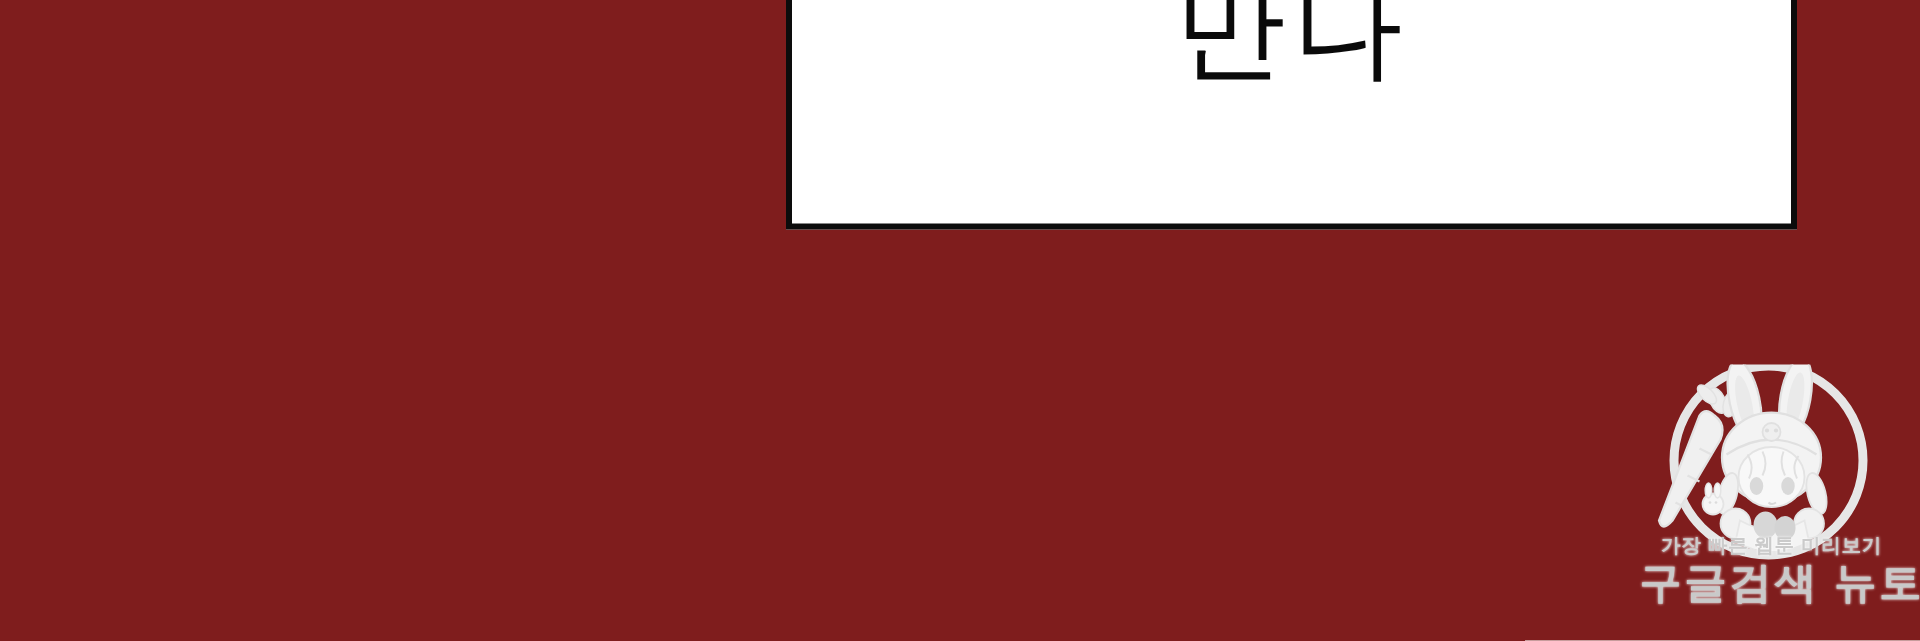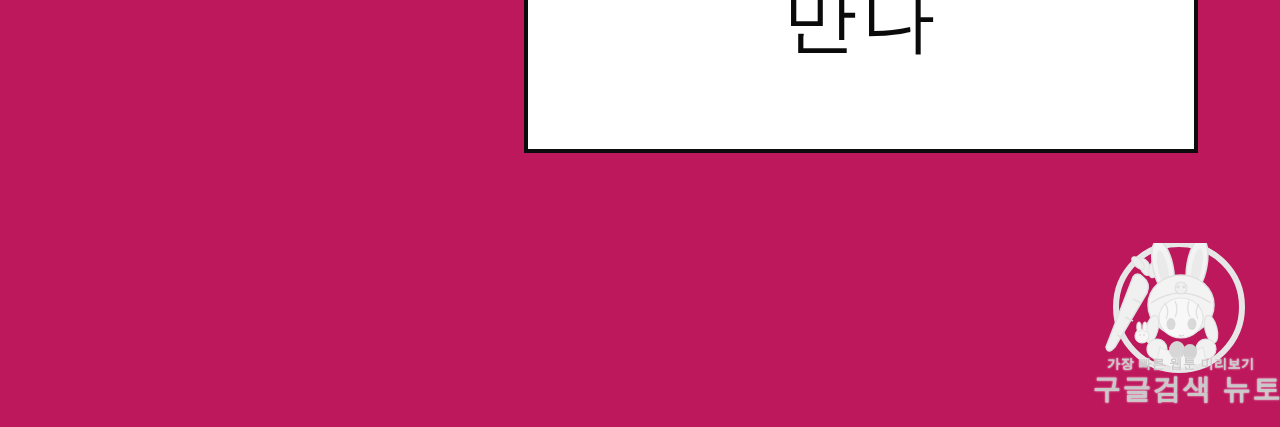--- a/index.html
+++ b/index.html
@@ -5,21 +5,21 @@
   html, body {
     margin: 0;
     padding: 0;
     background: #ffffff;
     font-family: "Liberation Sans", "DejaVu Sans", sans-serif;
   }
   .canvas {
     position: relative;
     width: 1280px;
     height: 427px;
-    background: #be185d;
+    background: #7f1d1d;
     overflow: hidden;
   }
   
   .speech-panel {
     position: absolute;
     left: 524px;
     top: -60px;
     width: 674px;
     height: 213px;
     box-sizing: border-box;

